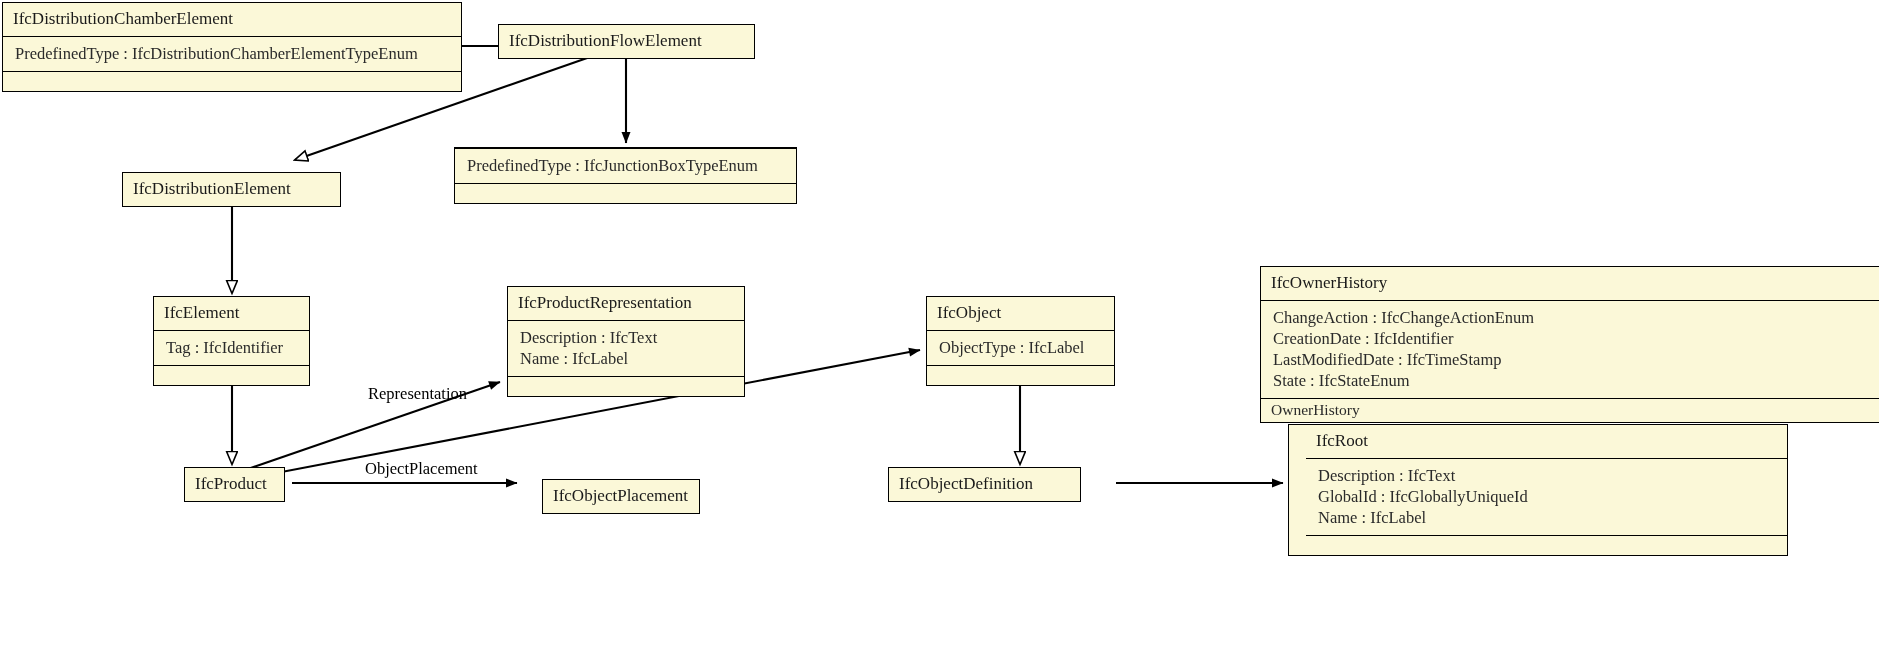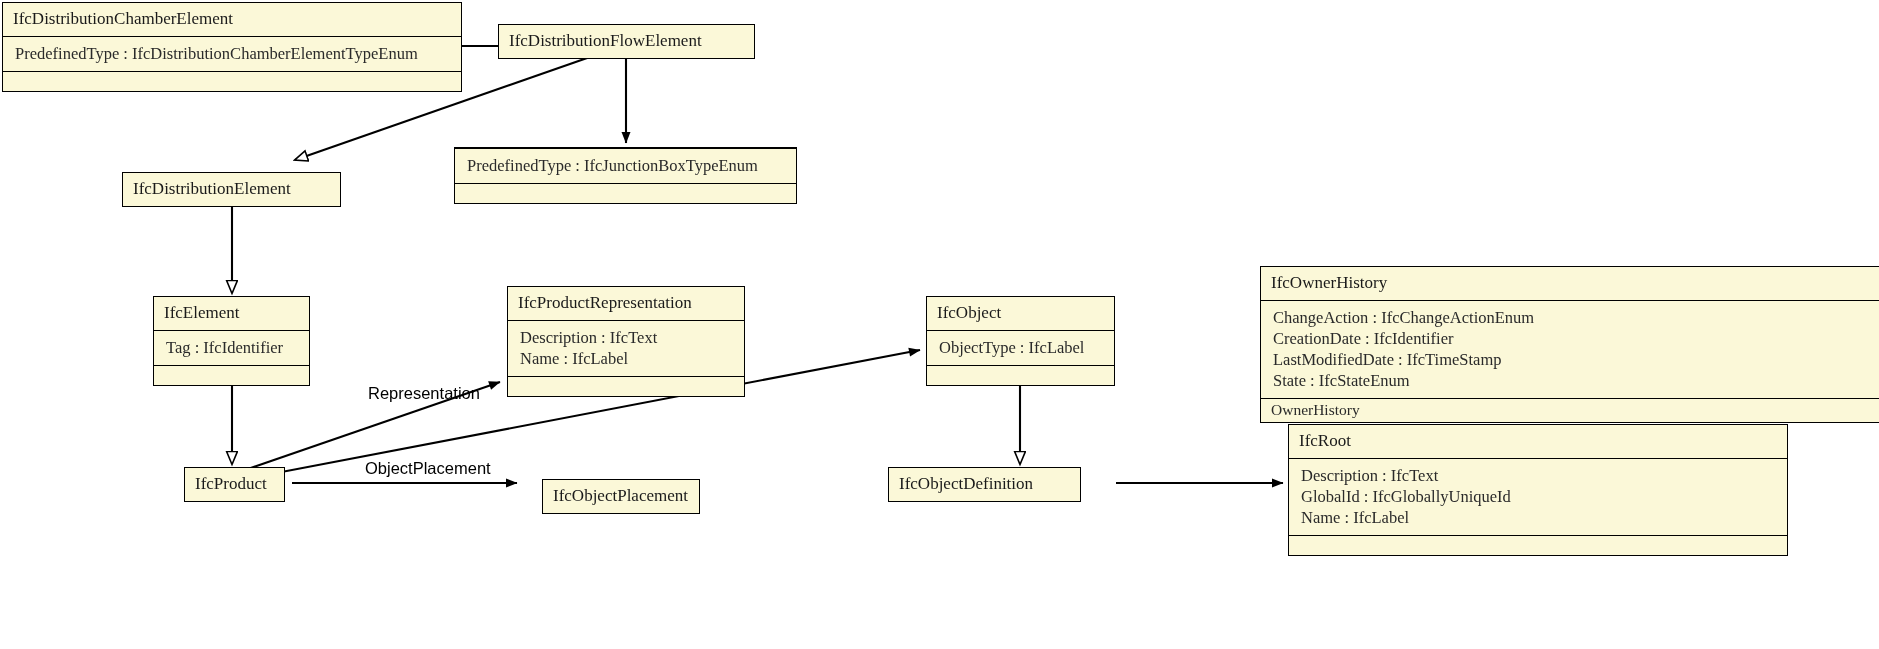--- a/index.html
+++ b/index.html
@@ -10,21 +10,21 @@
              box-sizing:border-box;}
   .uml-title{font-weight:normal;font-size:17px;color:#1a1a1a;text-align:left;
              padding:6px 10px 7px;line-height:1.15;white-space:nowrap;}
   .uml-sep{height:0;border-top:1.6px solid #000;}
   .uml-attrs{padding:6px 12px 7px;font-size:16.5px;color:#2a2a2a;
              line-height:1.28;white-space:nowrap;}
   .uml-attr{display:block;}
   .uml-foot{min-height:15px;padding:2px 10px;font-size:15.5px;color:#2a2a2a;
             text-align:left;white-space:nowrap;line-height:1.2;}
   .edge-label{position:absolute;font-size:16.5px;color:#000;white-space:nowrap;
-              font-family:Liberation Sans, sans-serif;}
+              font-family:Liberation Serif, serif;}
   svg#wires{position:absolute;left:0;top:0;width:1879px;height:649px;
             pointer-events:none;overflow:visible;}
 </style>
 </head>
 <body>
 
 <div id="canvas">
 
   <svg id="wires" viewBox="0 0 1879 649">
     <defs>
@@ -153,21 +153,21 @@
   </div>
 
   <div class="uml-class" style="left:542px;top:467px;width:158px;margin-top:12px;">
     <div class="uml-title">IfcObjectPlacement</div>
   </div>
 
   <div class="uml-class" style="left:888px;top:467px;width:193px;">
     <div class="uml-title">IfcObjectDefinition</div>
   </div>
 
-  <div class="uml-class" style="left:1288px;top:424px;width:500px;">
+  <div class="uml-class" style="left:1288px;top:424px;width:500px;padding-left:17px;">
     <div class="uml-title">IfcRoot</div>
     <div class="uml-sep"></div>
     <div class="uml-attrs">
       <span class="uml-attr">Description : IfcText</span>
       <span class="uml-attr">GlobalId : IfcGloballyUniqueId</span>
       <span class="uml-attr">Name : IfcLabel</span>
     </div>
     <div class="uml-sep"></div>
     <div class="uml-foot"></div>
   </div>

